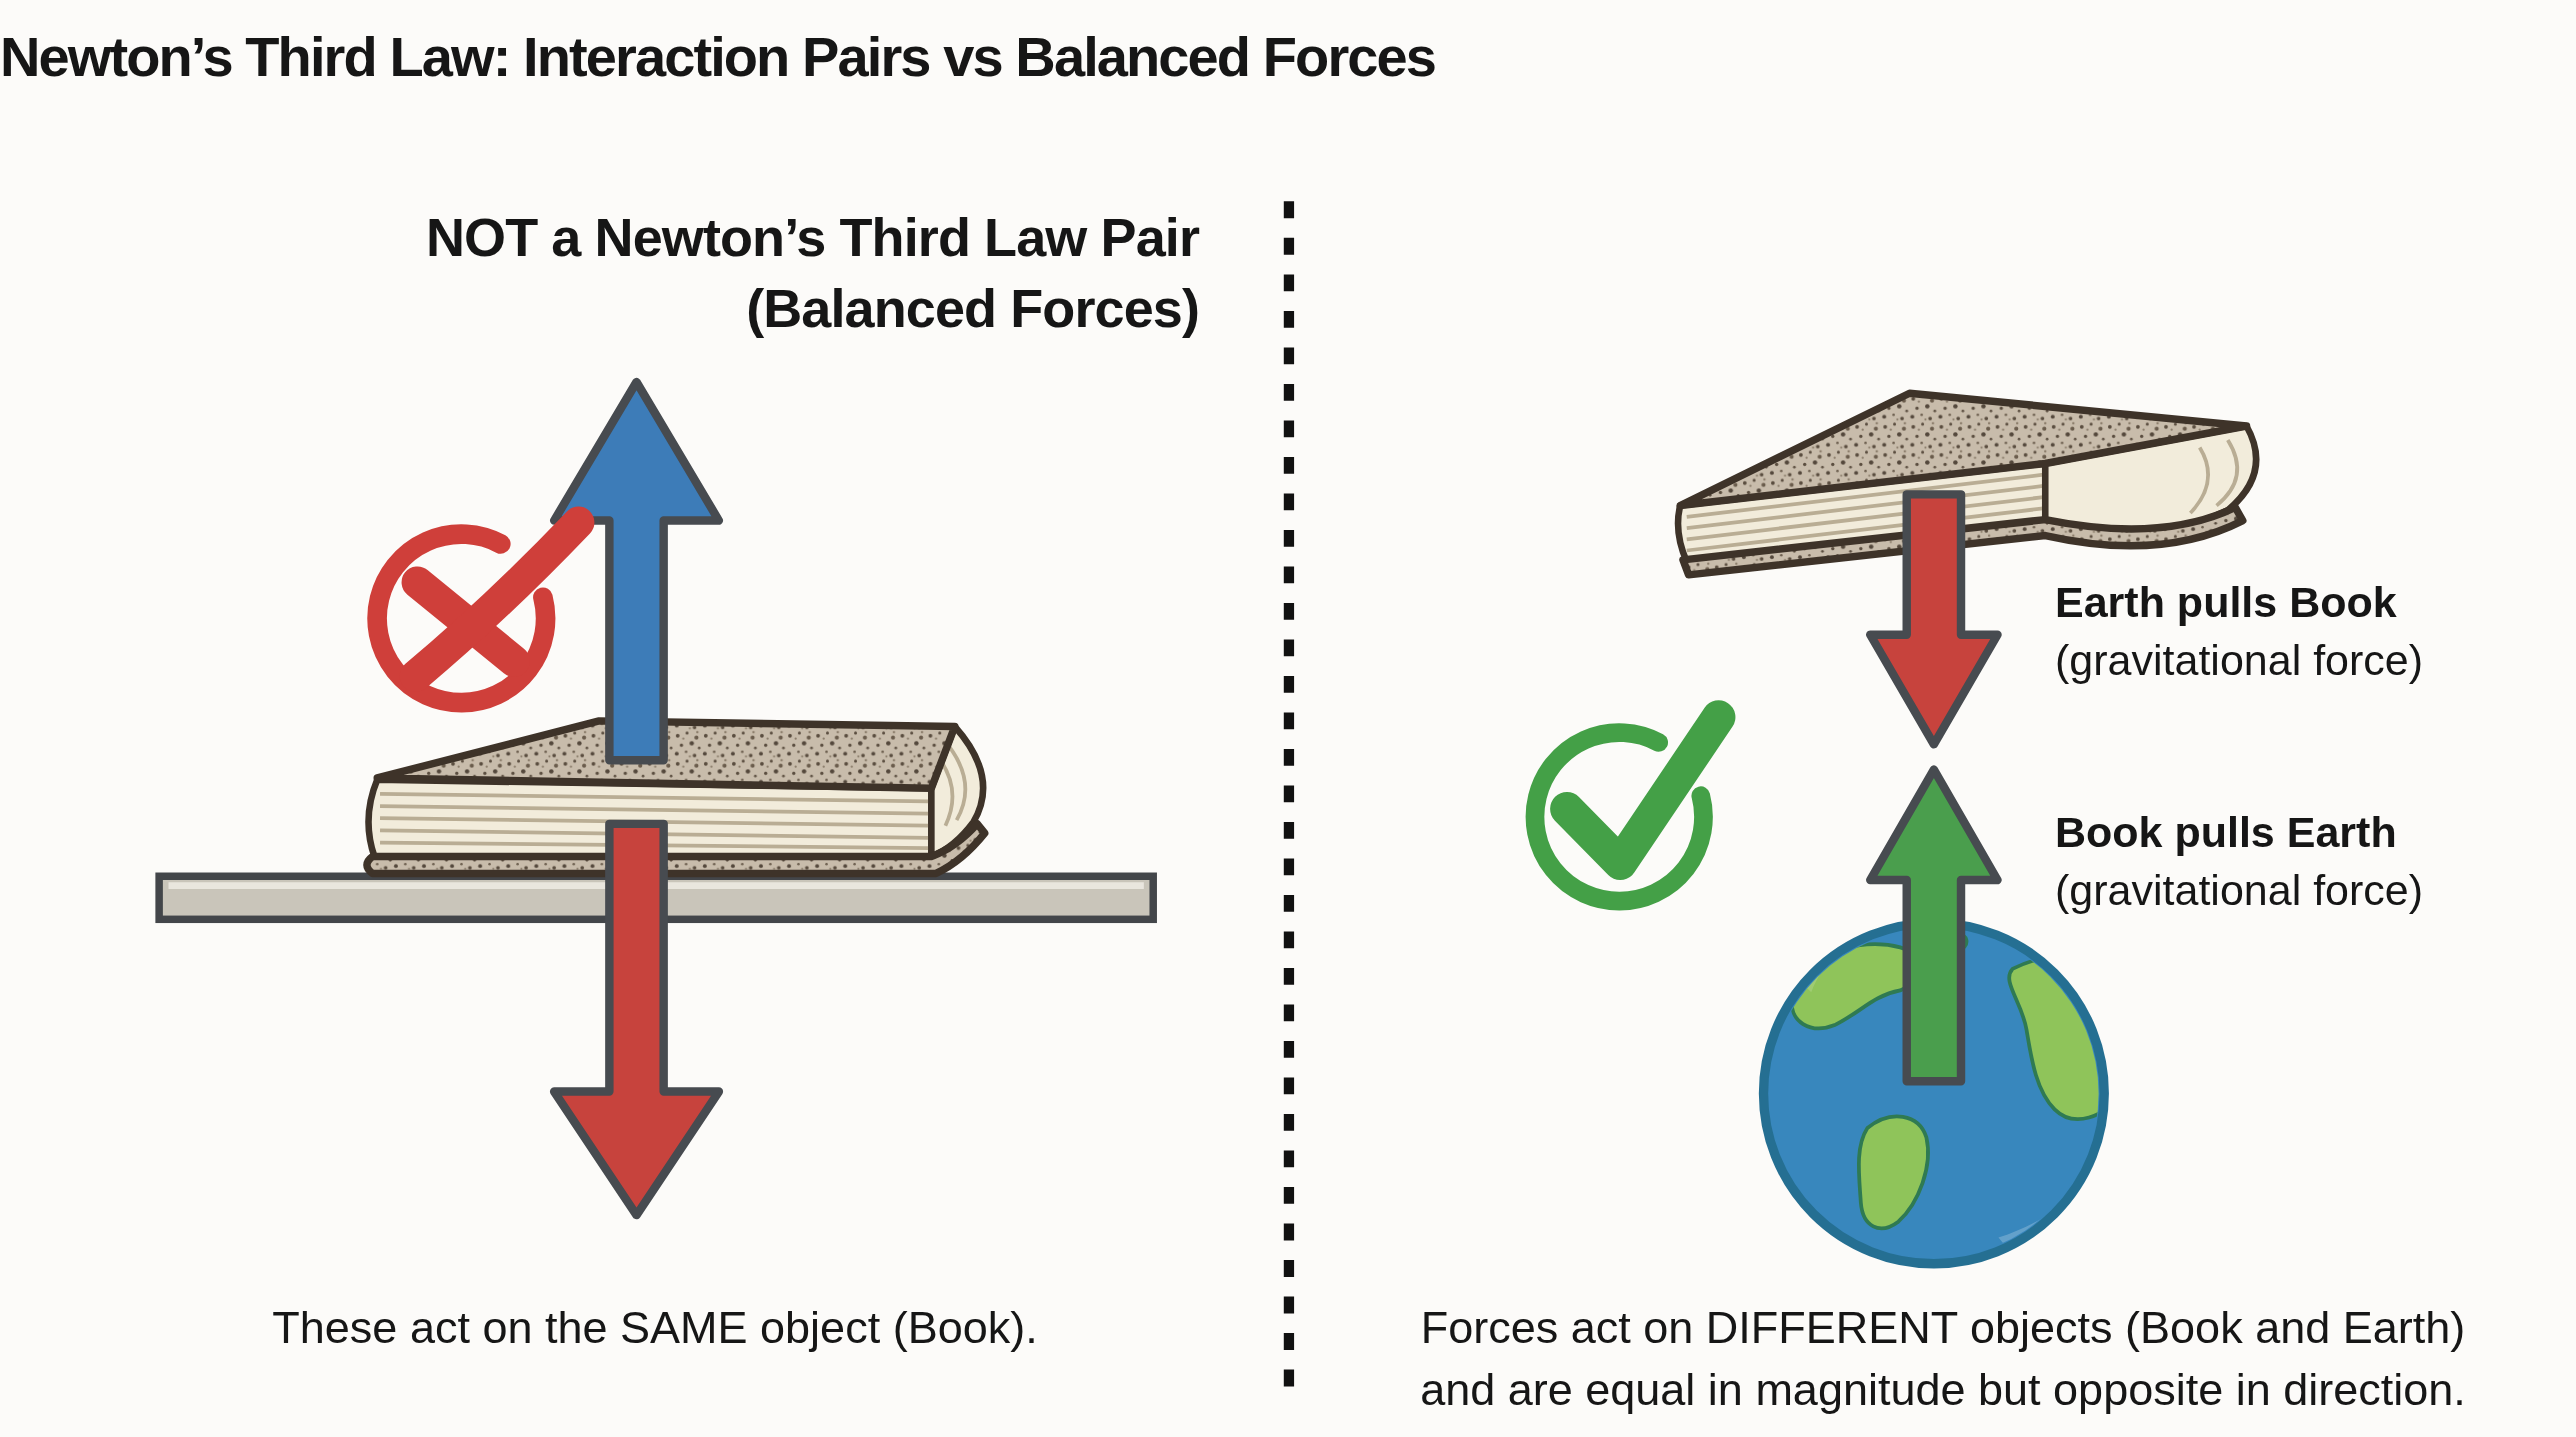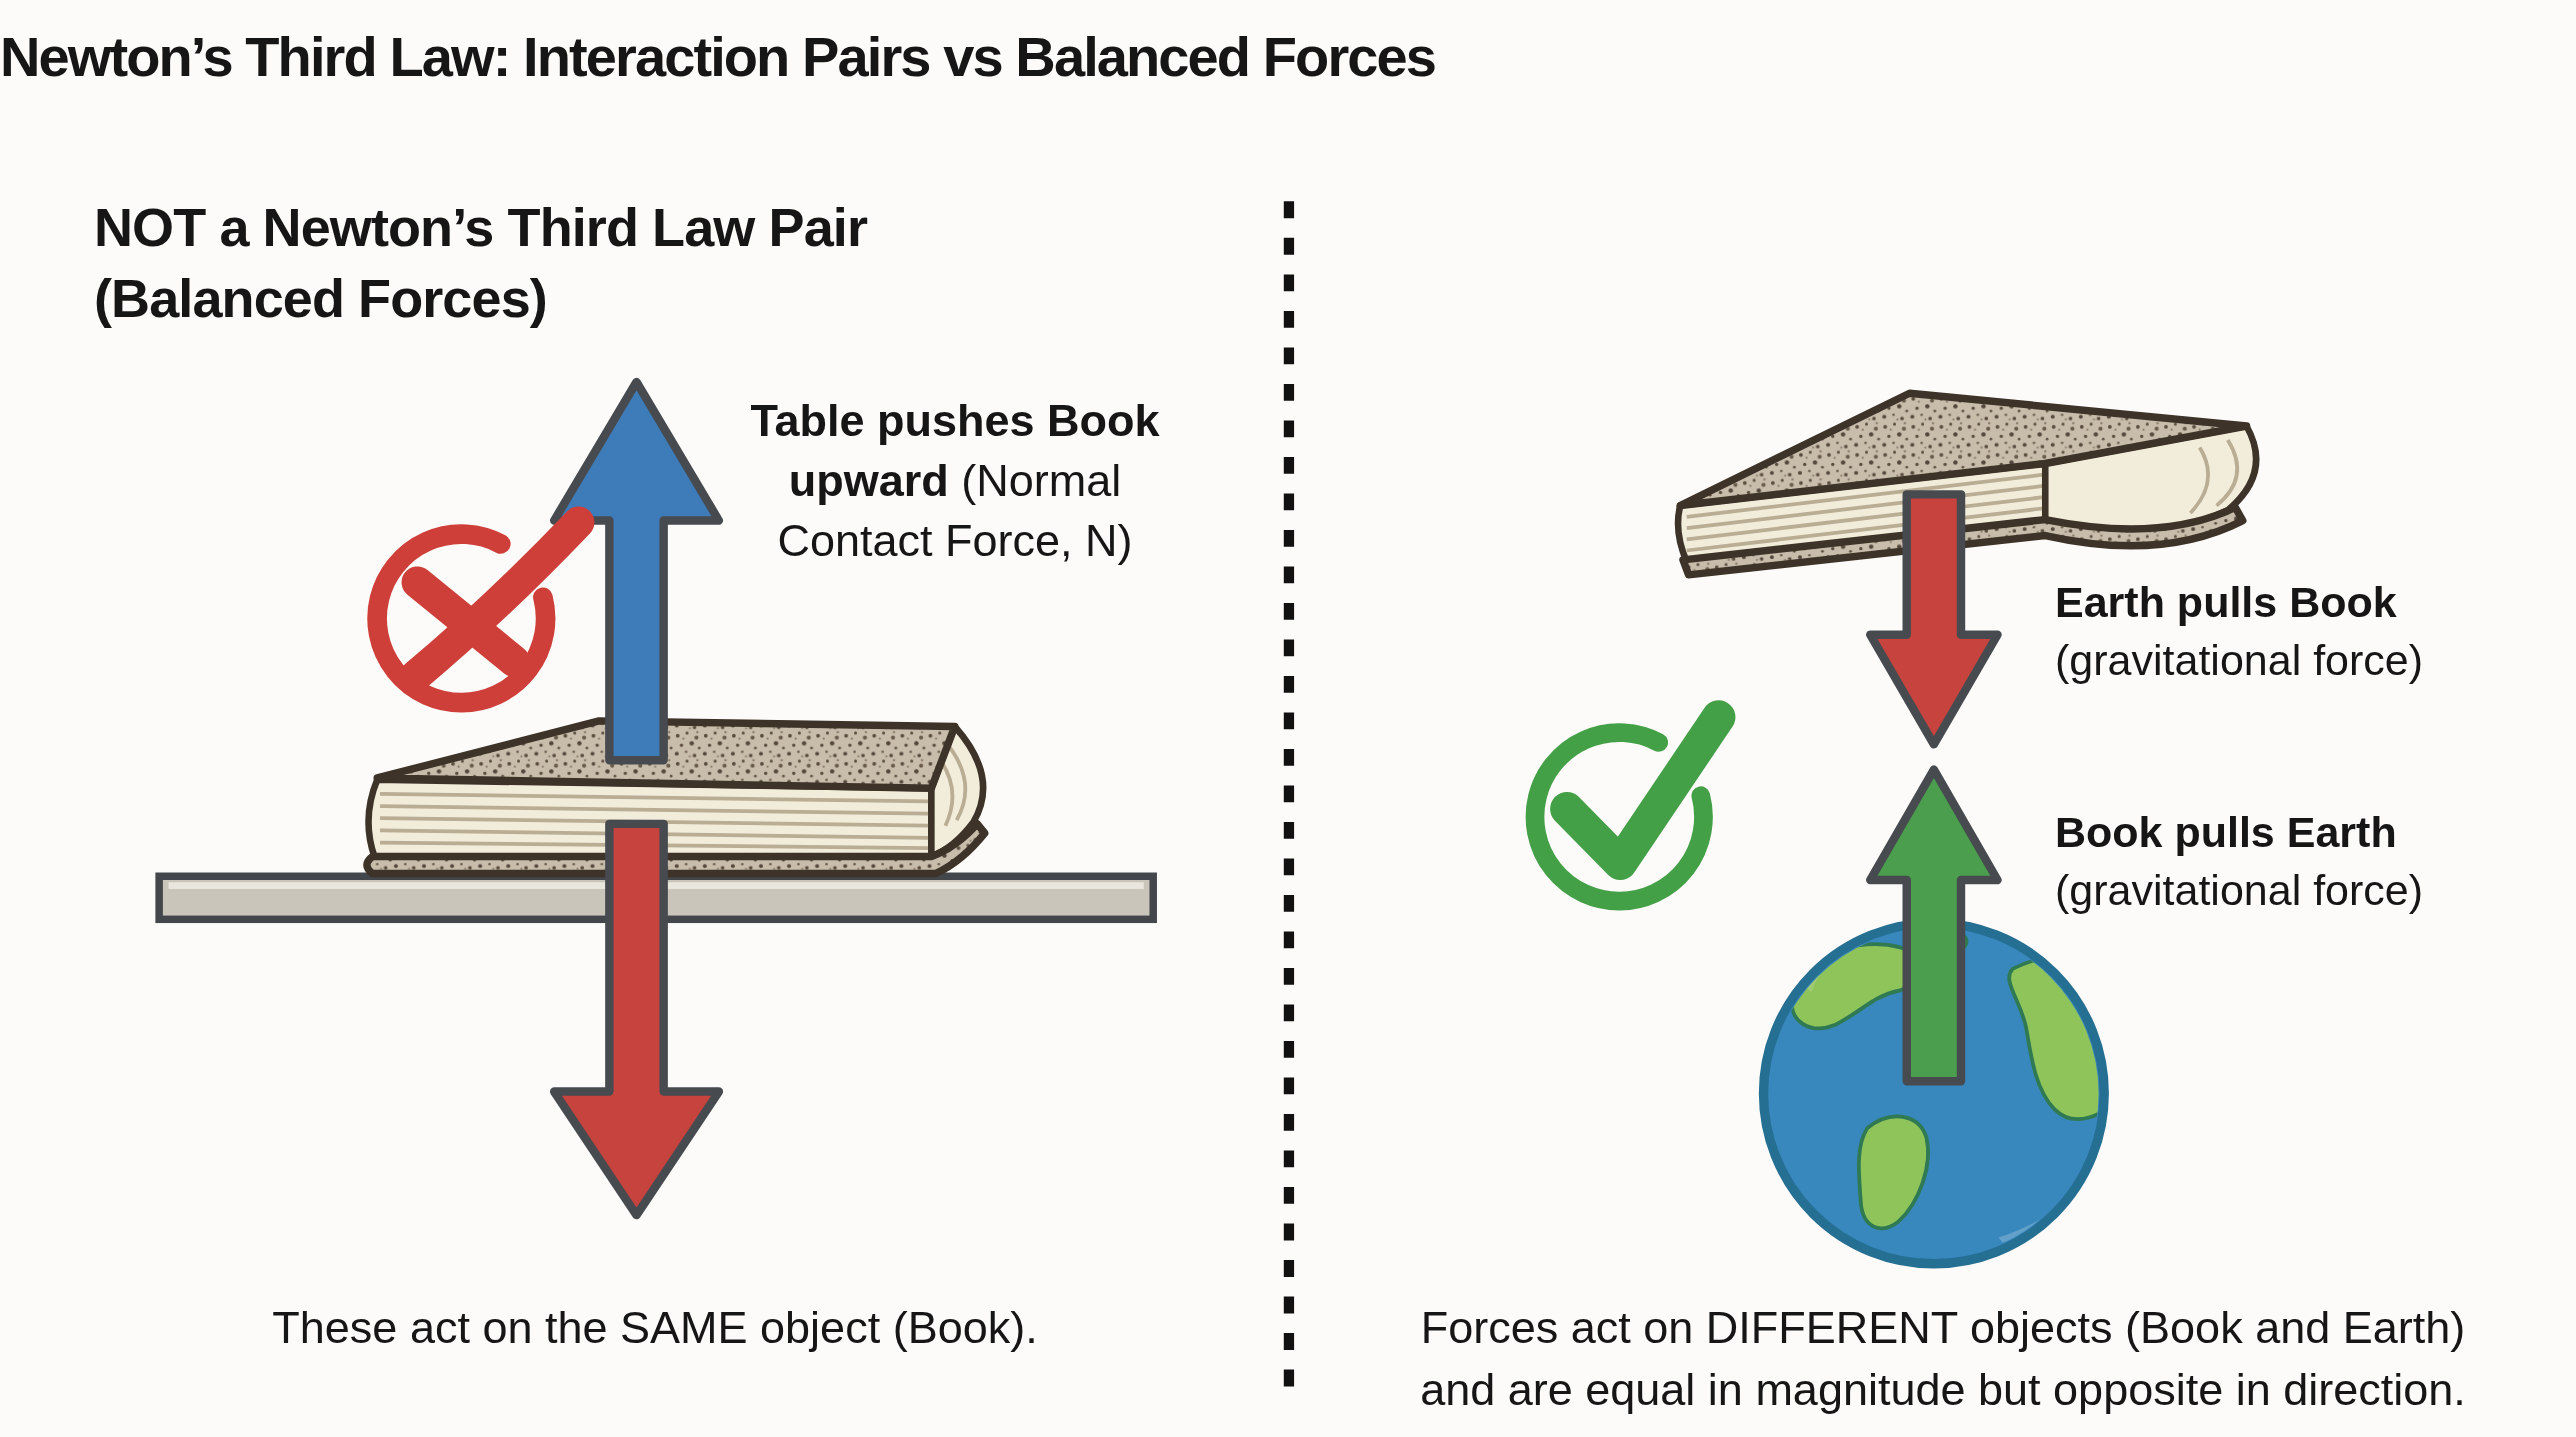--- a/index.html
+++ b/index.html
@@ -11,21 +11,21 @@
     overflow:hidden;
   }
   .art{position:absolute;left:0;top:0;width:2576px;height:1438px;}
 
   .title{
     position:absolute;left:0;top:24px;width:100%;
     text-align:left;font-size:56px;font-weight:700;letter-spacing:-1.9px;
   }
   .heading{
     position:absolute;font-size:54px;font-weight:700;line-height:71px;
-    text-align:left;letter-spacing:-0.9px;
+    text-align:right;letter-spacing:-0.9px;margin-top:10px;
   }
   #left-heading{left:94px;top:192px;width:1105px;}
   #right-heading{left:1329px;top:192px;width:1208px;}
 
   .force-label{position:absolute;font-size:45px;line-height:60px;text-align:center;}
   .force-label .bold{font-weight:700;}
   #label-left-up{left:721px;top:391px;width:468px;}
   #label-left-down{left:655px;top:988px;width:468px;}
   #label-left-down .rest{display:block;}
 
@@ -157,21 +157,20 @@
   </svg>
 
   <div class="title">Newton’s Third Law: Interaction Pairs vs Balanced Forces</div>
 
   <div class="heading" id="left-heading">
     <div>NOT a Newton’s Third Law Pair</div>
     <div>(Balanced Forces)</div>
   </div>
 
 
-  <div class="force-label" id="label-left-up"><span class="bold">Table pushes Book upward</span><span class="rest"> (Normal Contact Force, N)</span></div>
 
 
   <div class="force-label-right" id="label-right-down">
     <span class="bold">Earth pulls Book</span>
     <span class="rest">(gravitational force)</span>
   </div>
 
   <div class="force-label-right" id="label-right-up">
     <span class="bold">Book pulls Earth</span>
     <span class="rest">(gravitational force)</span>

